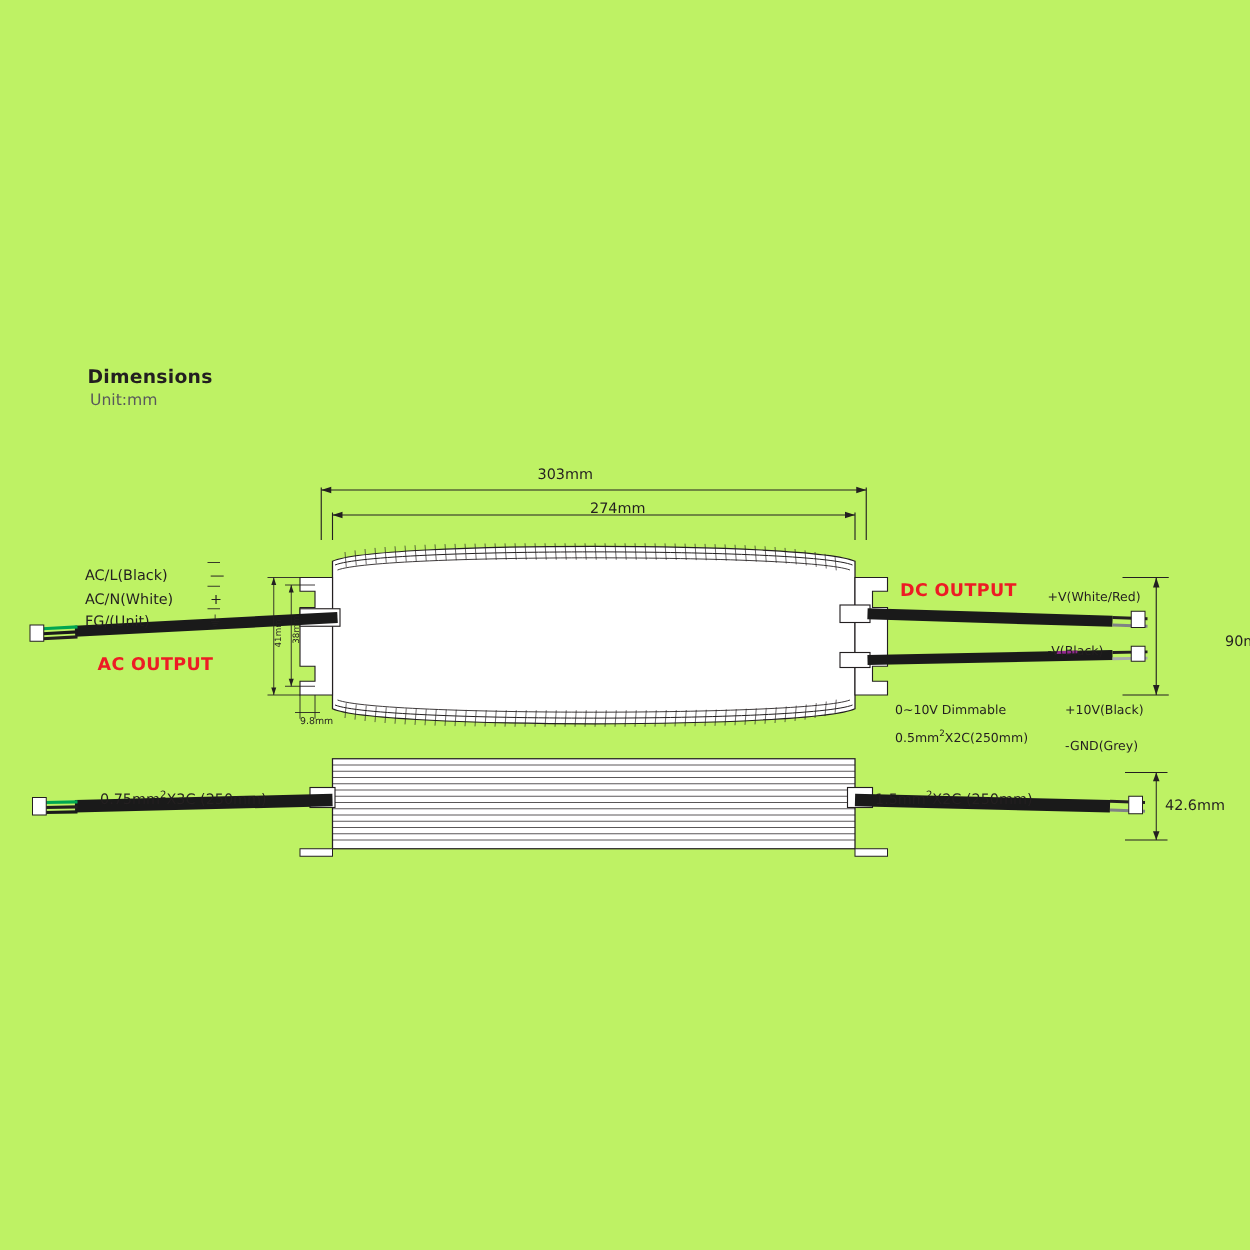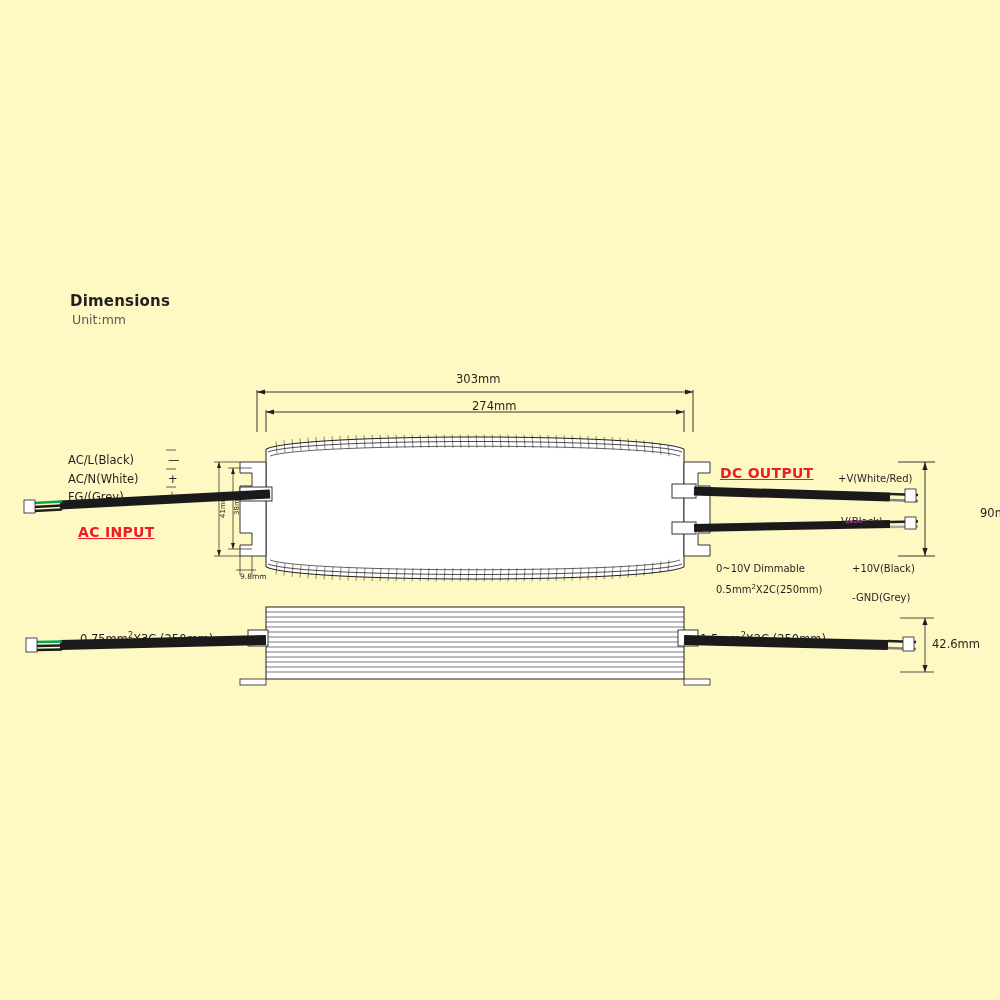--- a/index.html
+++ b/index.html
@@ -7,21 +7,21 @@
     padding: 0;
     background: #ffffff;
   }
   body {
     font-family: "DejaVu Sans", sans-serif;
   }
   #stage {
     position: relative;
     width: 1000px;
     height: 1000px;
-    background: #fef9c3;
+    background: #bef264;
     overflow: hidden;
   }
   .lbl {
     position: absolute;
     white-space: nowrap;
     color: #231f20;
     font-family: "DejaVu Sans", sans-serif;
     line-height: 1;
   }
   .title {
@@ -54,21 +54,20 @@
   .wirelbl-sm {
     font-size: 10px;
     color: #231f20;
     margin-top: 28px;
   }
   .redlbl {
     font-size: 14px;
     font-weight: bold;
     color: #ed1c24;
     letter-spacing: 0.3px;
-    text-decoration: underline;
   }
   svg { display: block; }
   #diagram {
     position: absolute;
     left: 0;
     top: 0;
   }
   .sup { font-size: 0.7em; vertical-align: super; }
 </style>
 </head>
@@ -318,37 +317,37 @@
       </g>
 
       <g stroke="#231f20" stroke-width="0.7">
         <line x1="166" y1="450" x2="176" y2="450"></line>
         <line x1="166" y1="469" x2="176" y2="469"></line>
         <line x1="166" y1="487" x2="176" y2="487"></line>
       </g>
     </g>
   </svg>
 
-  <div class="lbl dim" style="left:456px; top:374px;">303mm</div>
+  <div class="lbl dim" style="left:430px; top:374px;">303mm</div>
   <div class="lbl dim" style="left:452px; top:401px;margin-left:20px;">274mm</div>
   <div class="lbl dim" style="left:932px; top:508px;margin-left:48px;">90mm</div>
   <div class="lbl dim" style="left:932px; top:639px;">42.6mm</div>
 
   <div class="lbl dim-vert" style="left:220px; top:518px; transform: rotate(-90deg);">41mm</div>
   <div class="lbl dim-vert" style="left:234px; top:515px; transform: rotate(-90deg);">38mm</div>
   <div class="lbl dim-small" style="left:240px; top:573px;">9.8mm</div>
 
   <div class="lbl wirelbl" style="left:68px; top:443px;">AC/L(Black)</div>
   <div class="lbl wirelbl" style="left:168px; top:443px;">—</div>
   <div class="lbl wirelbl" style="left:68px; top:462px;">AC/N(White)</div>
   <div class="lbl wirelbl" style="left:168px; top:462px;">+</div>
-  <div class="lbl wirelbl" style="left:68px; top:480px;">FG/(Grey)</div>
+  <div class="lbl wirelbl" style="left:68px; top:480px;">FG/(Unit)</div>
   <div class="lbl wirelbl" style="left:168px; top:480px;">⏚</div>
 
-  <div class="lbl redlbl" style="left:78px; top:525px;">AC INPUT</div>
+  <div class="lbl redlbl" style="left:78px; top:525px;">AC OUTPUT</div>
 
   <div class="lbl redlbl" style="left:720px; top:466px;">DC OUTPUT</div>
 
   <div class="lbl wirelbl-sm" style="left:838px; top:446px;">+V(White/Red)</div>
   <div class="lbl wirelbl-sm" style="left:838px; top:489px;">-V(Black)</div>
 
   <div class="lbl wirelbl-sm" style="left:716px; top:536px;">0~10V  Dimmable</div>
   <div class="lbl wirelbl-sm" style="left:716px; top:556px;"><span>0.5mm</span><span class="sup">2</span><span>X2C(250mm)</span></div>
   <div class="lbl wirelbl-sm" style="left:852px; top:536px;">+10V(Black)</div>
   <div class="lbl wirelbl-sm" style="left:852px; top:565px;">-GND(Grey)</div>

